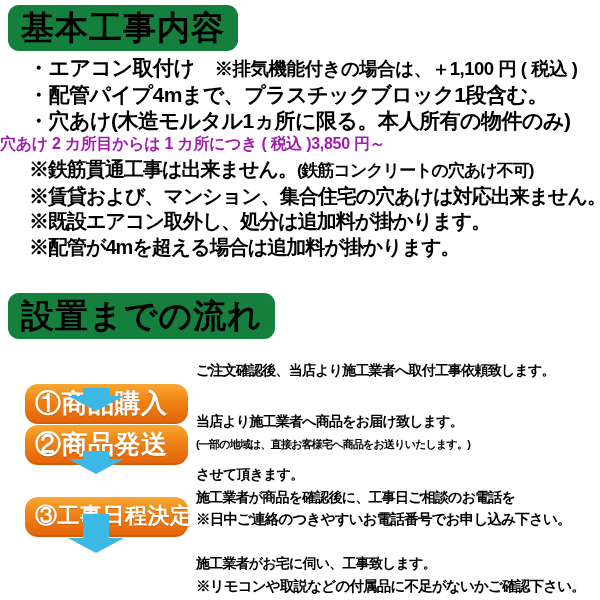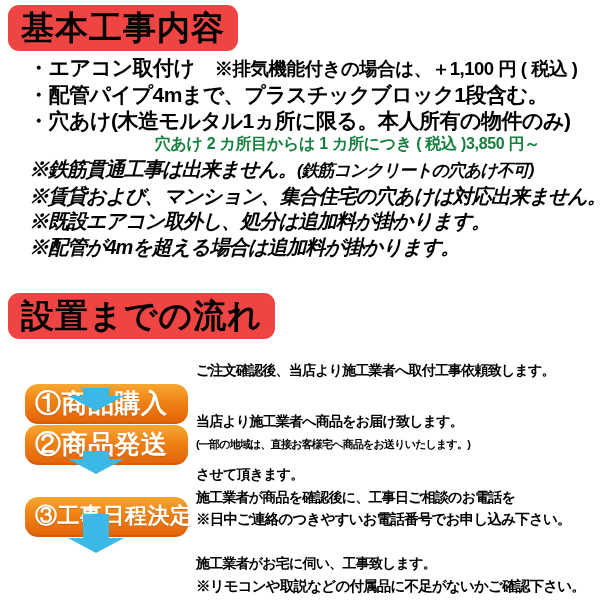--- a/index.html
+++ b/index.html
@@ -2,38 +2,38 @@
 <html lang="ja"><head>
 <meta charset="utf-8">
 <style>
   html,body{margin:0;padding:0;background:#fff;}
   body{font-family:"Liberation Sans",sans-serif;color:#000;}
   .page{position:relative;width:600px;height:600px;background:#fff;overflow:hidden;}
 
   
   .sec-title{
     position:absolute;left:8px;display:inline-block;
-    background:#ef4444;color:#000;font-weight:900;
+    background:#15803d;color:#000;font-weight:900;
     font-size:33px;line-height:1.22;padding:3px 13px;
     border-radius:11px;letter-spacing:1px;white-space:nowrap;
   }
 
   
   .bullets{position:absolute;left:28px;top:55px;width:565px;}
   .bullet-line{font-size:21px;font-weight:700;line-height:26px;white-space:nowrap;letter-spacing:-0.5px;}
   .bullet-note{font-size:18.5px;margin-left:20px;letter-spacing:-0.5px;}
 
   
   .price-note{
-    position:absolute;left:0;top:134px;width:540px;text-align:right;
-    color:#15803d;font-size:16px;font-weight:700;white-space:nowrap;letter-spacing:-0.3px;
+    position:absolute;left:0;top:134px;width:540px;text-align:left;
+    color:#a21caf;font-size:16px;font-weight:700;white-space:nowrap;letter-spacing:-0.3px;
   }
 
   
-  .cautions{position:absolute;left:29px;top:157px;width:570px;font-style:italic;}
+  .cautions{position:absolute;left:29px;top:157px;width:570px;}
   .caution-line{font-size:20px;font-weight:700;line-height:25.5px;white-space:nowrap;letter-spacing:-1px;}
   .caution-sub{font-size:17px;letter-spacing:-1px;}
 
   
   .step-box{
     position:absolute;left:25px;width:163px;height:40px;
     border-radius:13px;
     background:linear-gradient(180deg,#f7a832 0%,#ef8114 48%,#e3650a 100%);
     border-bottom:2px solid #d85c04;
     display:flex;align-items:center;box-sizing:border-box;padding-left:10px;margin-top:36px;

